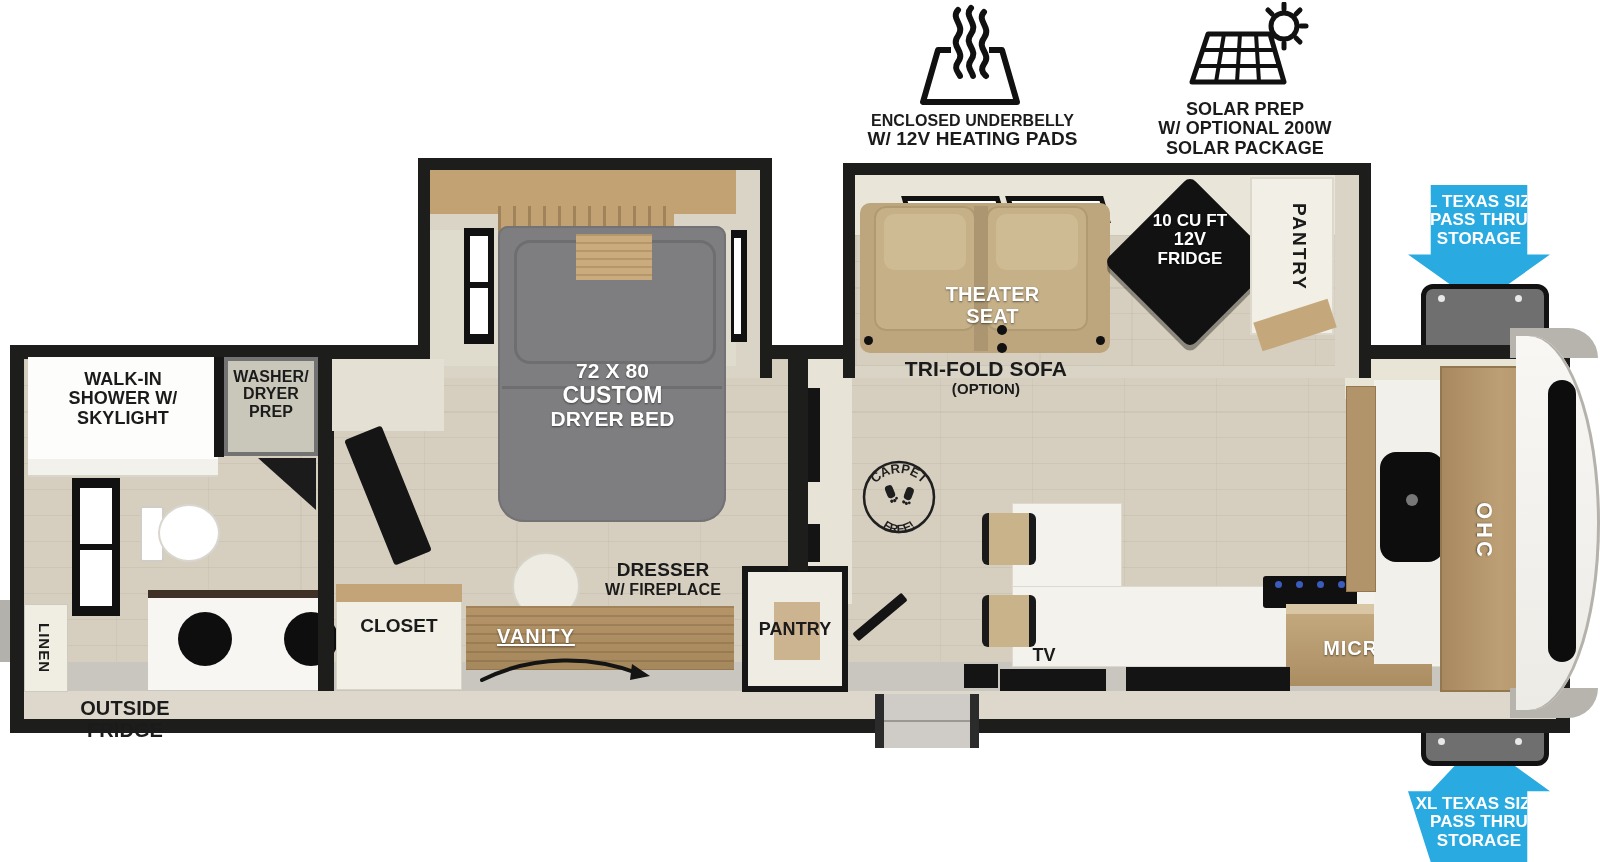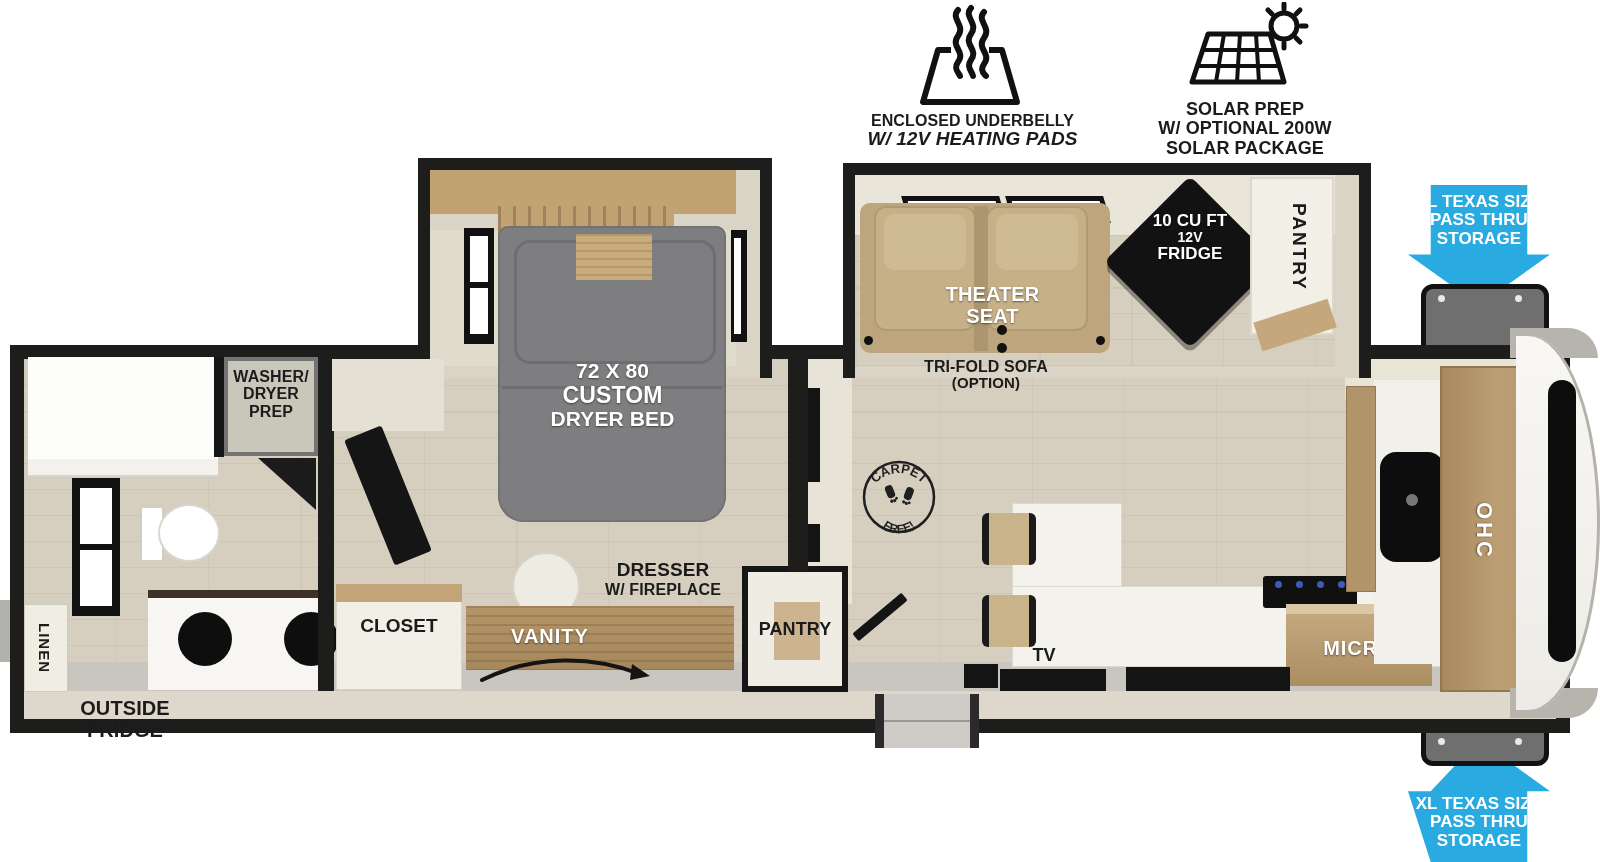--- a/index.html
+++ b/index.html
@@ -27,21 +27,21 @@
   <svg class="a" style="left:905px;top:4px;" width="130" height="104" viewBox="0 0 130 104">
     <path d="M46 46 L33 46 L18 98 L112 98 L97 46 L84 46" fill="none" stroke="#111" stroke-width="6" stroke-linejoin="round"></path>
     <g fill="none" stroke="#111" stroke-width="6" stroke-linecap="round">
       <path d="M53 6 c-8 9 8 15 0 26 c-8 11 8 15 0 26 c-5 7 1 11 2 14"></path>
       <path d="M66 4 c-8 9 8 15 0 26 c-8 11 8 15 0 26 c-5 7 1 11 2 16"></path>
       <path d="M79 8 c-8 9 8 15 0 26 c-8 11 8 15 0 26 c-5 7 1 11 2 12"></path>
     </g>
   </svg>
   <div class="a" style="left:845px;top:112px;width:255px;">
     <div class="lbl" style="font-size:16px;">ENCLOSED UNDERBELLY</div>
-    <div class="lbl" style="font-size:19px;font-style:italic;">W/ 12V HEATING PADS</div>
+    <div class="lbl" style="font-size:19px;">W/ 12V HEATING PADS</div>
   </div>
 
   <svg class="a" style="left:1178px;top:2px;" width="140" height="100" viewBox="0 0 140 100">
     <g stroke="#111" fill="none" stroke-linecap="round">
       <circle cx="106" cy="24" r="13" stroke-width="5" fill="#fff"></circle>
       <line x1="106" y1="2" x2="106" y2="7" stroke-width="5"></line>
       <line x1="122" y1="8" x2="118" y2="12" stroke-width="5"></line>
       <line x1="128" y1="24" x2="123" y2="24" stroke-width="5"></line>
       <line x1="122" y1="40" x2="118" y2="36" stroke-width="5"></line>
       <line x1="106" y1="46" x2="106" y2="41" stroke-width="5"></line>
@@ -147,39 +147,44 @@
     <div class="a" style="left:137px;top:122px;width:10px;height:10px;background:#111;border-radius:50%;"></div>
     <div class="a" style="left:137px;top:140px;width:10px;height:10px;background:#111;border-radius:50%;"></div>
     <div class="a" style="left:4px;top:133px;width:9px;height:9px;background:#111;border-radius:50%;"></div>
     <div class="a" style="left:236px;top:133px;width:9px;height:9px;background:#111;border-radius:50%;"></div>
   </div>
   <div class="a" style="left:900px;top:284px;width:185px;">
     <div class="lbl w" style="font-size:20px;">THEATER</div>
     <div class="lbl w" style="font-size:20px;">SEAT</div>
   </div>
   <div class="a" style="left:896px;top:358px;width:180px;">
-    <div class="lbl" style="font-size:16px;">TRI-FOLD SOFA</div>
+    <div class="lbl" style="font-size:21px;">TRI-FOLD SOFA</div>
     <div class="lbl" style="font-size:15px;">(OPTION)</div>
   </div>
 
   <div class="a" style="left:1104px;top:176px;width:172px;height:172px;">
     <div class="a" style="left:25px;top:25px;width:122px;height:122px;background:#121212;transform:rotate(45deg);border-radius:8px;box-shadow:4px 4px 0 rgba(0,0,0,0.35);"></div>
   </div>
   <div class="a" style="left:1104px;top:212px;width:172px;">
     <div class="lbl w" style="font-size:17px;">10 CU FT</div>
-    <div class="lbl w" style="font-size:14px;">12V</div>
+    <div class="lbl w" style="font-size:18px;">12V</div>
     <div class="lbl w" style="font-size:17px;">FRIDGE</div>
   </div>
 
   <div class="a" style="left:1250px;top:177px;width:84px;height:158px;background:#f2efe7;box-shadow:inset 0 0 0 2px #dcd8cb;"></div>
   <div class="a" style="left:1256px;top:310px;width:78px;height:30px;background:#c4a87c;transform:rotate(-18deg);"></div>
   <div class="a lbl vtext" style="left:1288px;top:192px;height:110px;font-size:19px;letter-spacing:2px;">PANTRY</div>
 
   <div class="a" style="left:28px;top:357px;width:190px;height:102px;background:#fdfdfb;"></div>
   <div class="a" style="left:28px;top:459px;width:190px;height:16px;background:#f2f1ec;border-bottom:2px solid #d8d5ca;"></div>
+  <div class="a" style="left:38px;top:370px;width:170px;">
+    <div class="lbl" style="font-size:18px;">WALK-IN</div>
+    <div class="lbl" style="font-size:18px;">SHOWER W/</div>
+    <div class="lbl" style="font-size:18px;">SKYLIGHT</div>
+  </div>
   <div class="a" style="left:214px;top:357px;width:10px;height:100px;background:#161616;"></div>
   <div class="a" style="left:224px;top:357px;width:94px;height:99px;background:#c9c6ba;border:4px solid #737373;box-sizing:border-box;">
     <div style="padding-top:7px;">
       <div class="lbl" style="font-size:16px;">WASHER/</div>
       <div class="lbl" style="font-size:16px;">DRYER</div>
       <div class="lbl" style="font-size:16px;">PREP</div>
     </div>
   </div>
   <div class="a" style="left:258px;top:458px;width:58px;height:52px;background:#1b1b1b;clip-path:polygon(0 0,100% 0,100% 100%);"></div>
   <div class="a" style="left:72px;top:478px;width:48px;height:138px;background:#111;">
@@ -205,21 +210,21 @@
 
   <div class="a" style="left:332px;top:359px;width:112px;height:72px;background:#e4e0d3;"></div>
   <div class="a" style="left:368px;top:428px;width:40px;height:135px;background:#151515;border-radius:3px;transform:rotate(-22deg);"></div>
   <div class="a" style="left:336px;top:584px;width:126px;height:106px;background:#f2efe7;box-shadow:inset 0 0 0 1px #d8d4c8;">
     <div class="a" style="left:0;top:0;width:126px;height:18px;background:#c2a478;"></div>
     <div class="a lbl" style="left:0;top:32px;width:126px;font-size:19px;">CLOSET</div>
   </div>
   <div class="a" style="left:512px;top:552px;width:64px;height:64px;background:#eeebe2;border:2px solid #d6d3c8;border-radius:50%;"></div>
   <div class="a" style="left:466px;top:606px;width:268px;height:64px;background:linear-gradient(180deg,#b59468,#a5885c);
        background-image:repeating-linear-gradient(180deg, rgba(70,50,25,0.18) 0 2px, transparent 2px 9px),linear-gradient(180deg,#b59468,#a5885c);">
-    <div class="a lbl w" style="left:24px;top:20px;width:120px;font-size:20px;letter-spacing:1px;">VANITY</div>
+    <div class="a lbl w" style="left:10px;top:20px;width:120px;font-size:20px;letter-spacing:1px;text-decoration:underline;">VANITY</div>
   </div>
   <div class="a" style="left:568px;top:560px;width:190px;">
     <div class="lbl" style="font-size:19px;">DRESSER</div>
     <div class="lbl" style="font-size:16px;">W/ FIREPLACE</div>
   </div>
   <svg class="a" style="left:474px;top:648px;" width="180" height="40" viewBox="0 0 180 40">
     <path d="M8 32 C 60 6, 120 8, 166 26" fill="none" stroke="#141414" stroke-width="4" stroke-linecap="round"></path>
     <polygon points="158,16 176,28 156,32" fill="#141414"></polygon>
   </svg>
 

